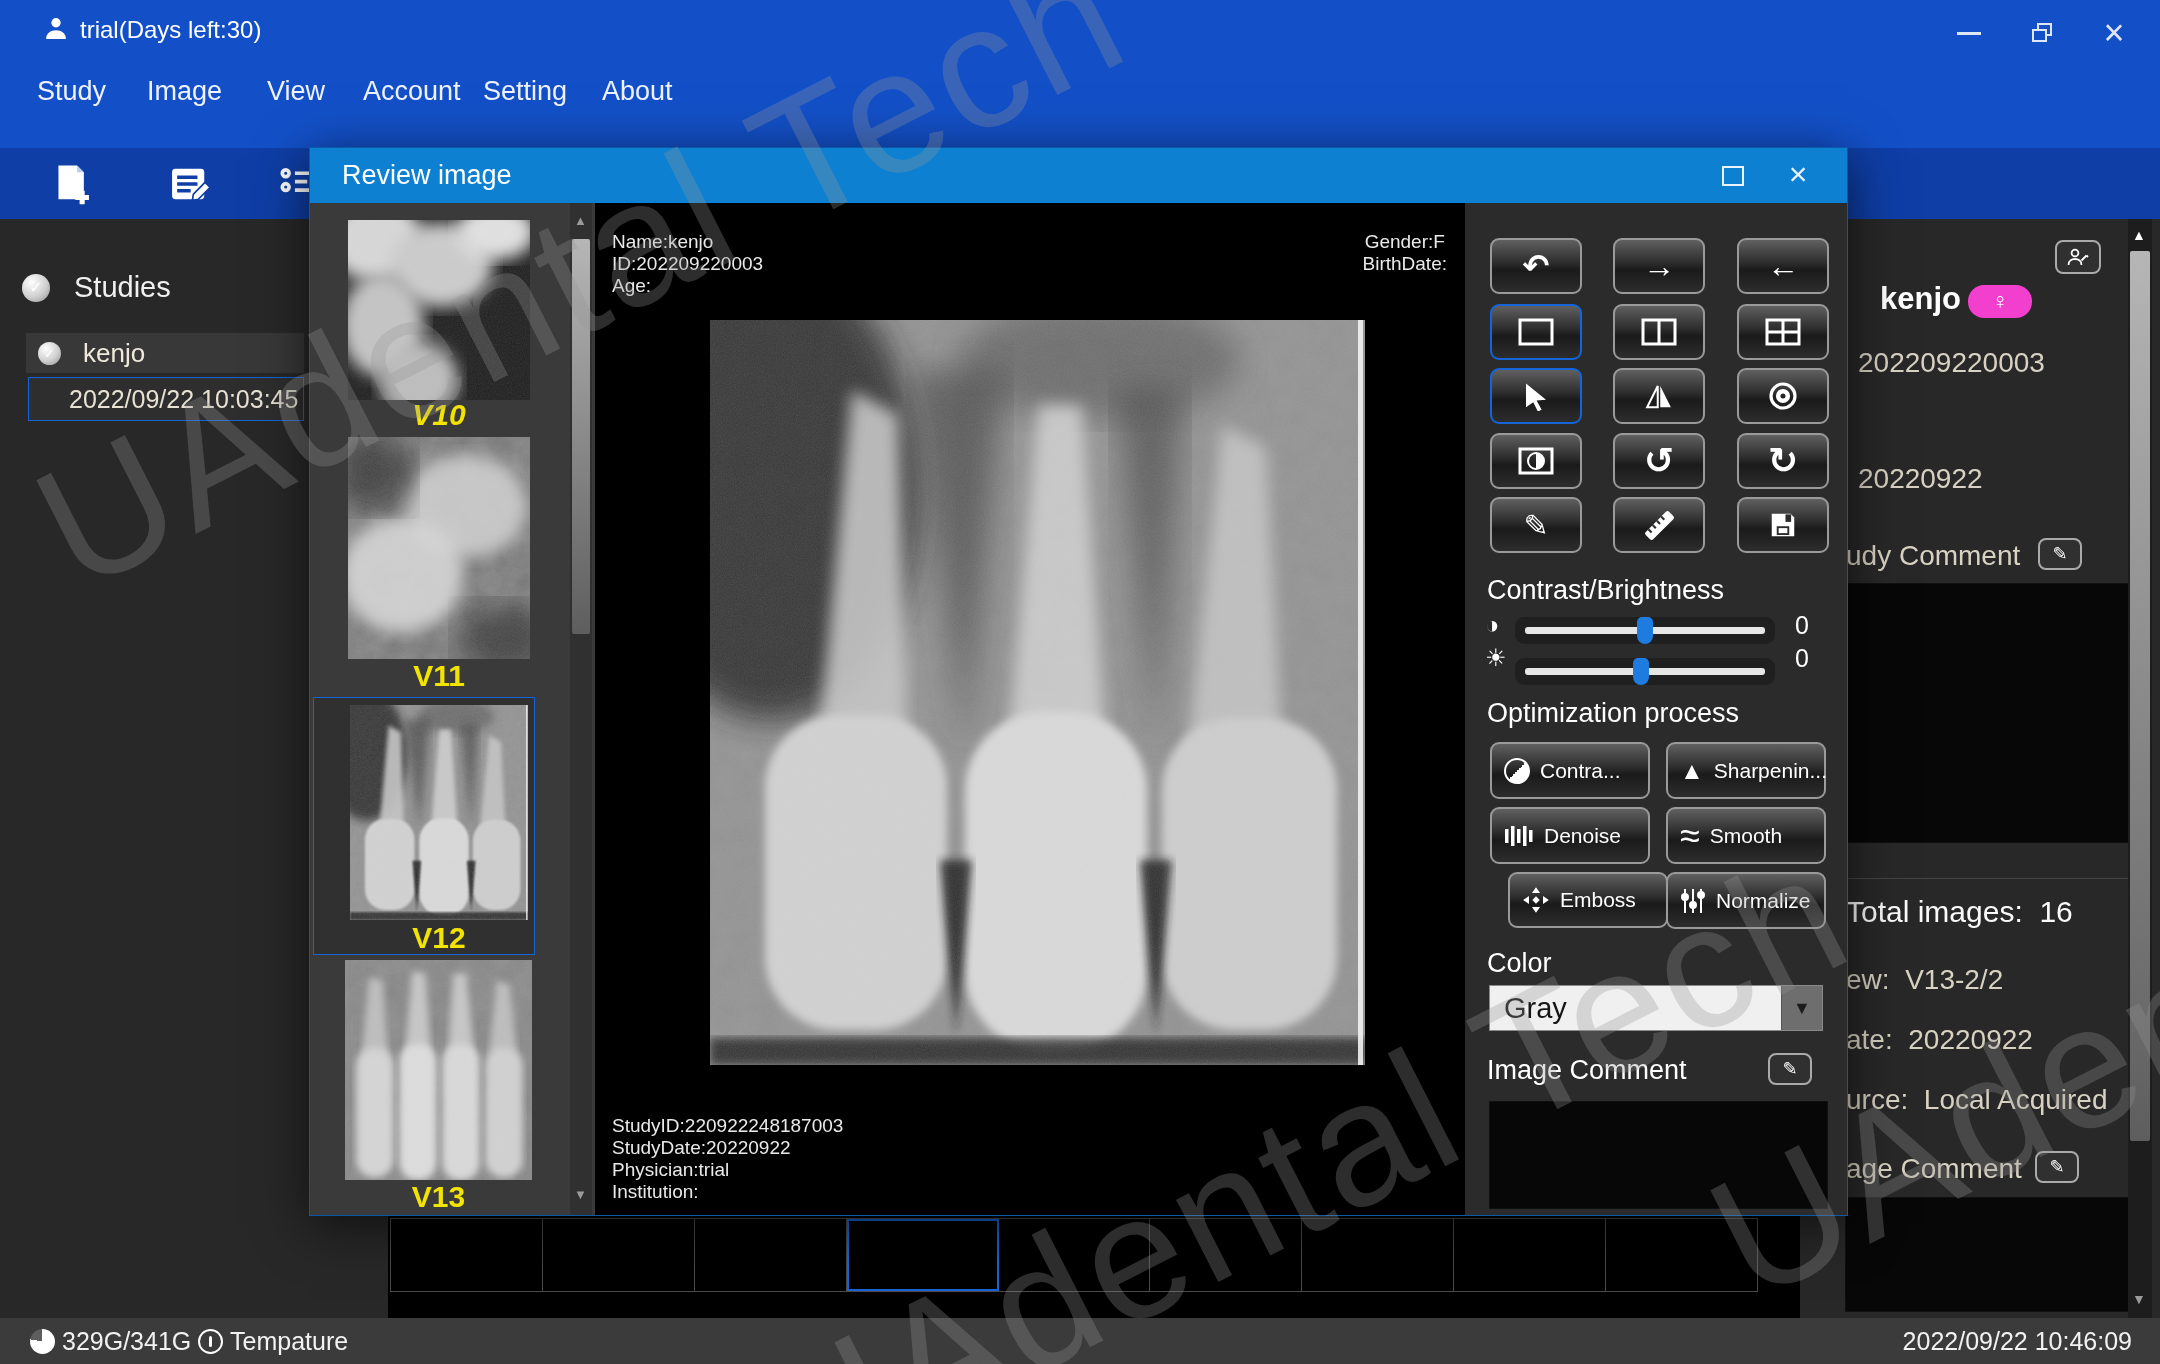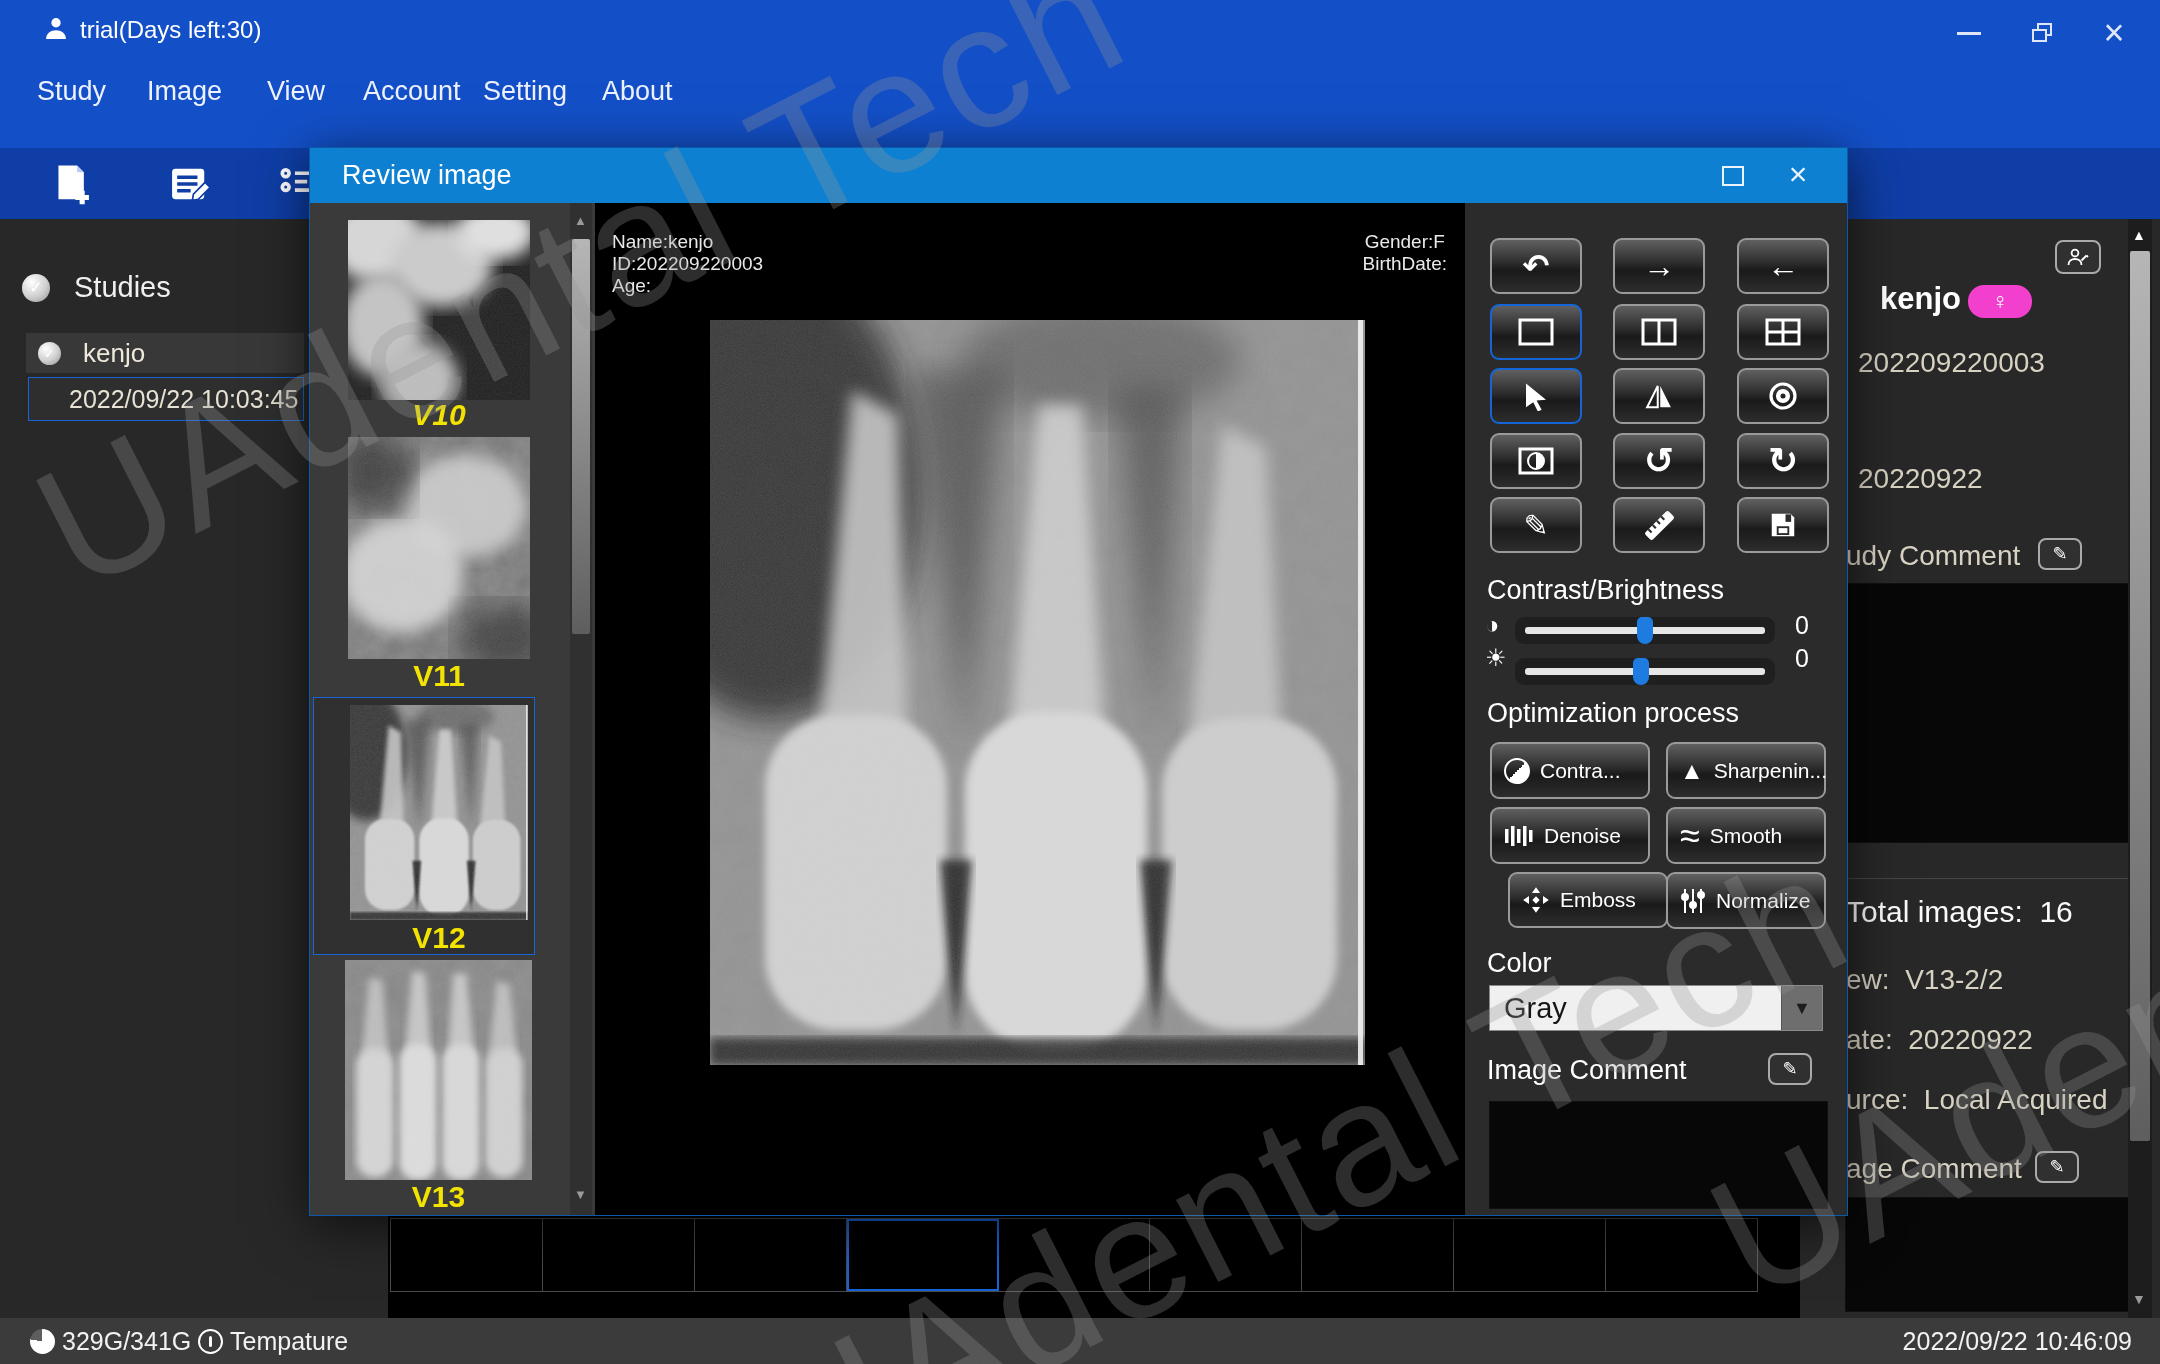--- a/index.html
+++ b/index.html
@@ -322,20 +322,26 @@
 
         <div class="t ovl" style="left:17px;top:28px;">
           <div>Name:kenjo</div>
           <div>ID:202209220003</div>
           <div>Age:</div>
         </div>
         <div class="t ovl" style="right:18px;top:28px;text-align:center;">
           <div>Gender:F</div>
           <div>BirthDate:</div>
         </div>
+        <div class="t ovl" style="left:17px;top:912px;">
+          <div>StudyID:220922248187003</div>
+          <div>StudyDate:20220922</div>
+          <div>Physician:trial</div>
+          <div>Institution:</div>
+        </div>
       </div>
 
       <div class="t tools">
 
         <div class="t btn3d" style="left:25px;top:35px;width:92px;height:56px;">
           <span class="arrowglyph">↶</span>
         </div>
         <div class="t btn3d" style="left:148px;top:35px;width:92px;height:56px;">
           <span class="arrowglyph">→</span>
         </div>

